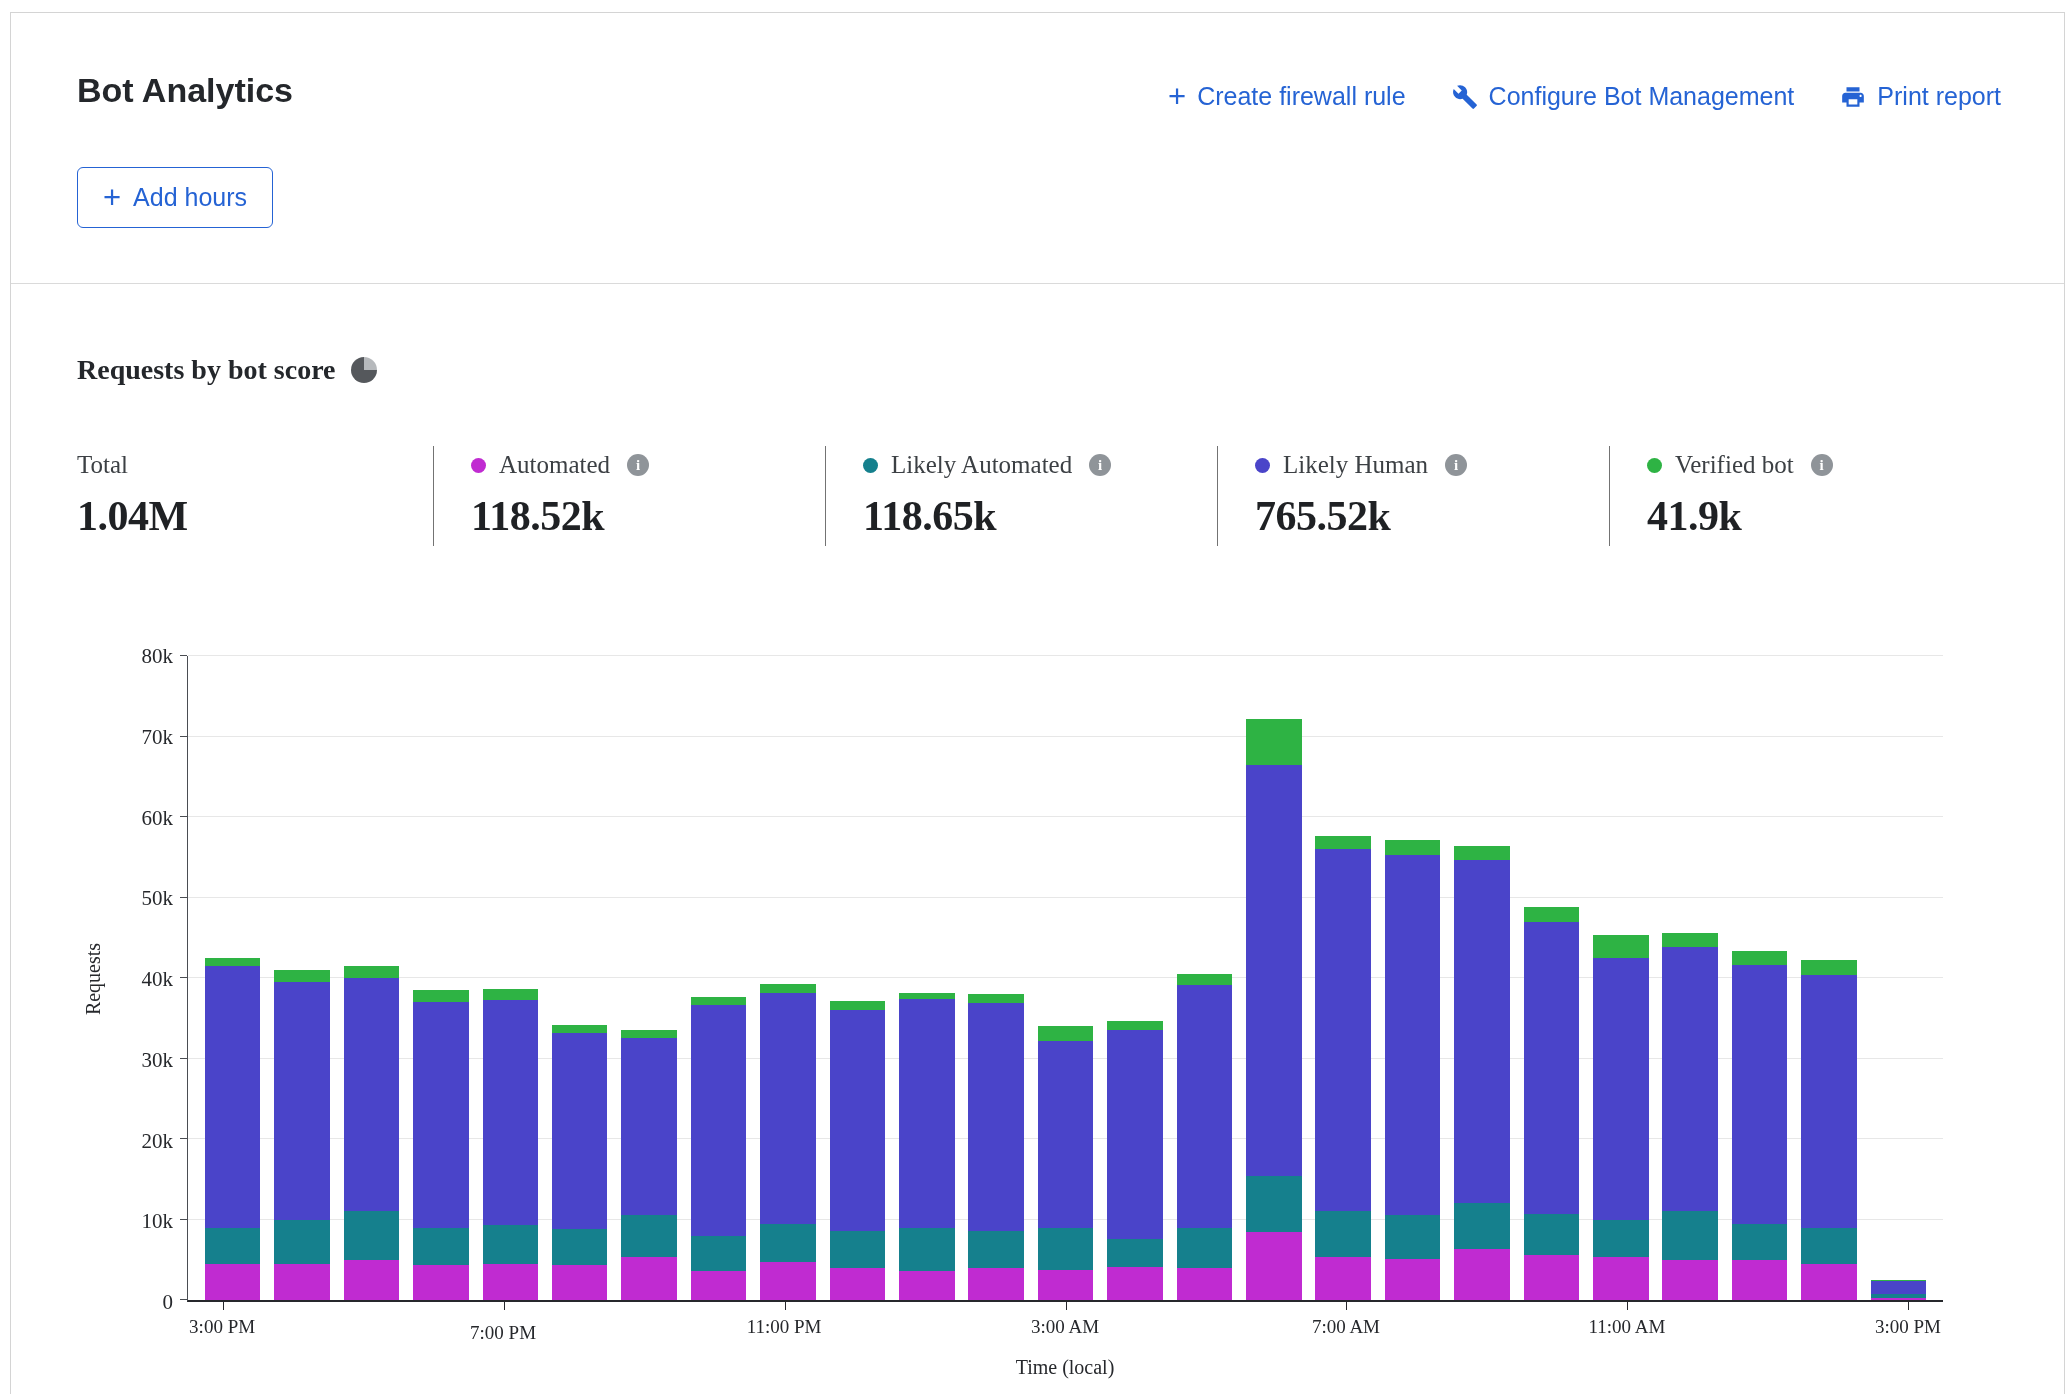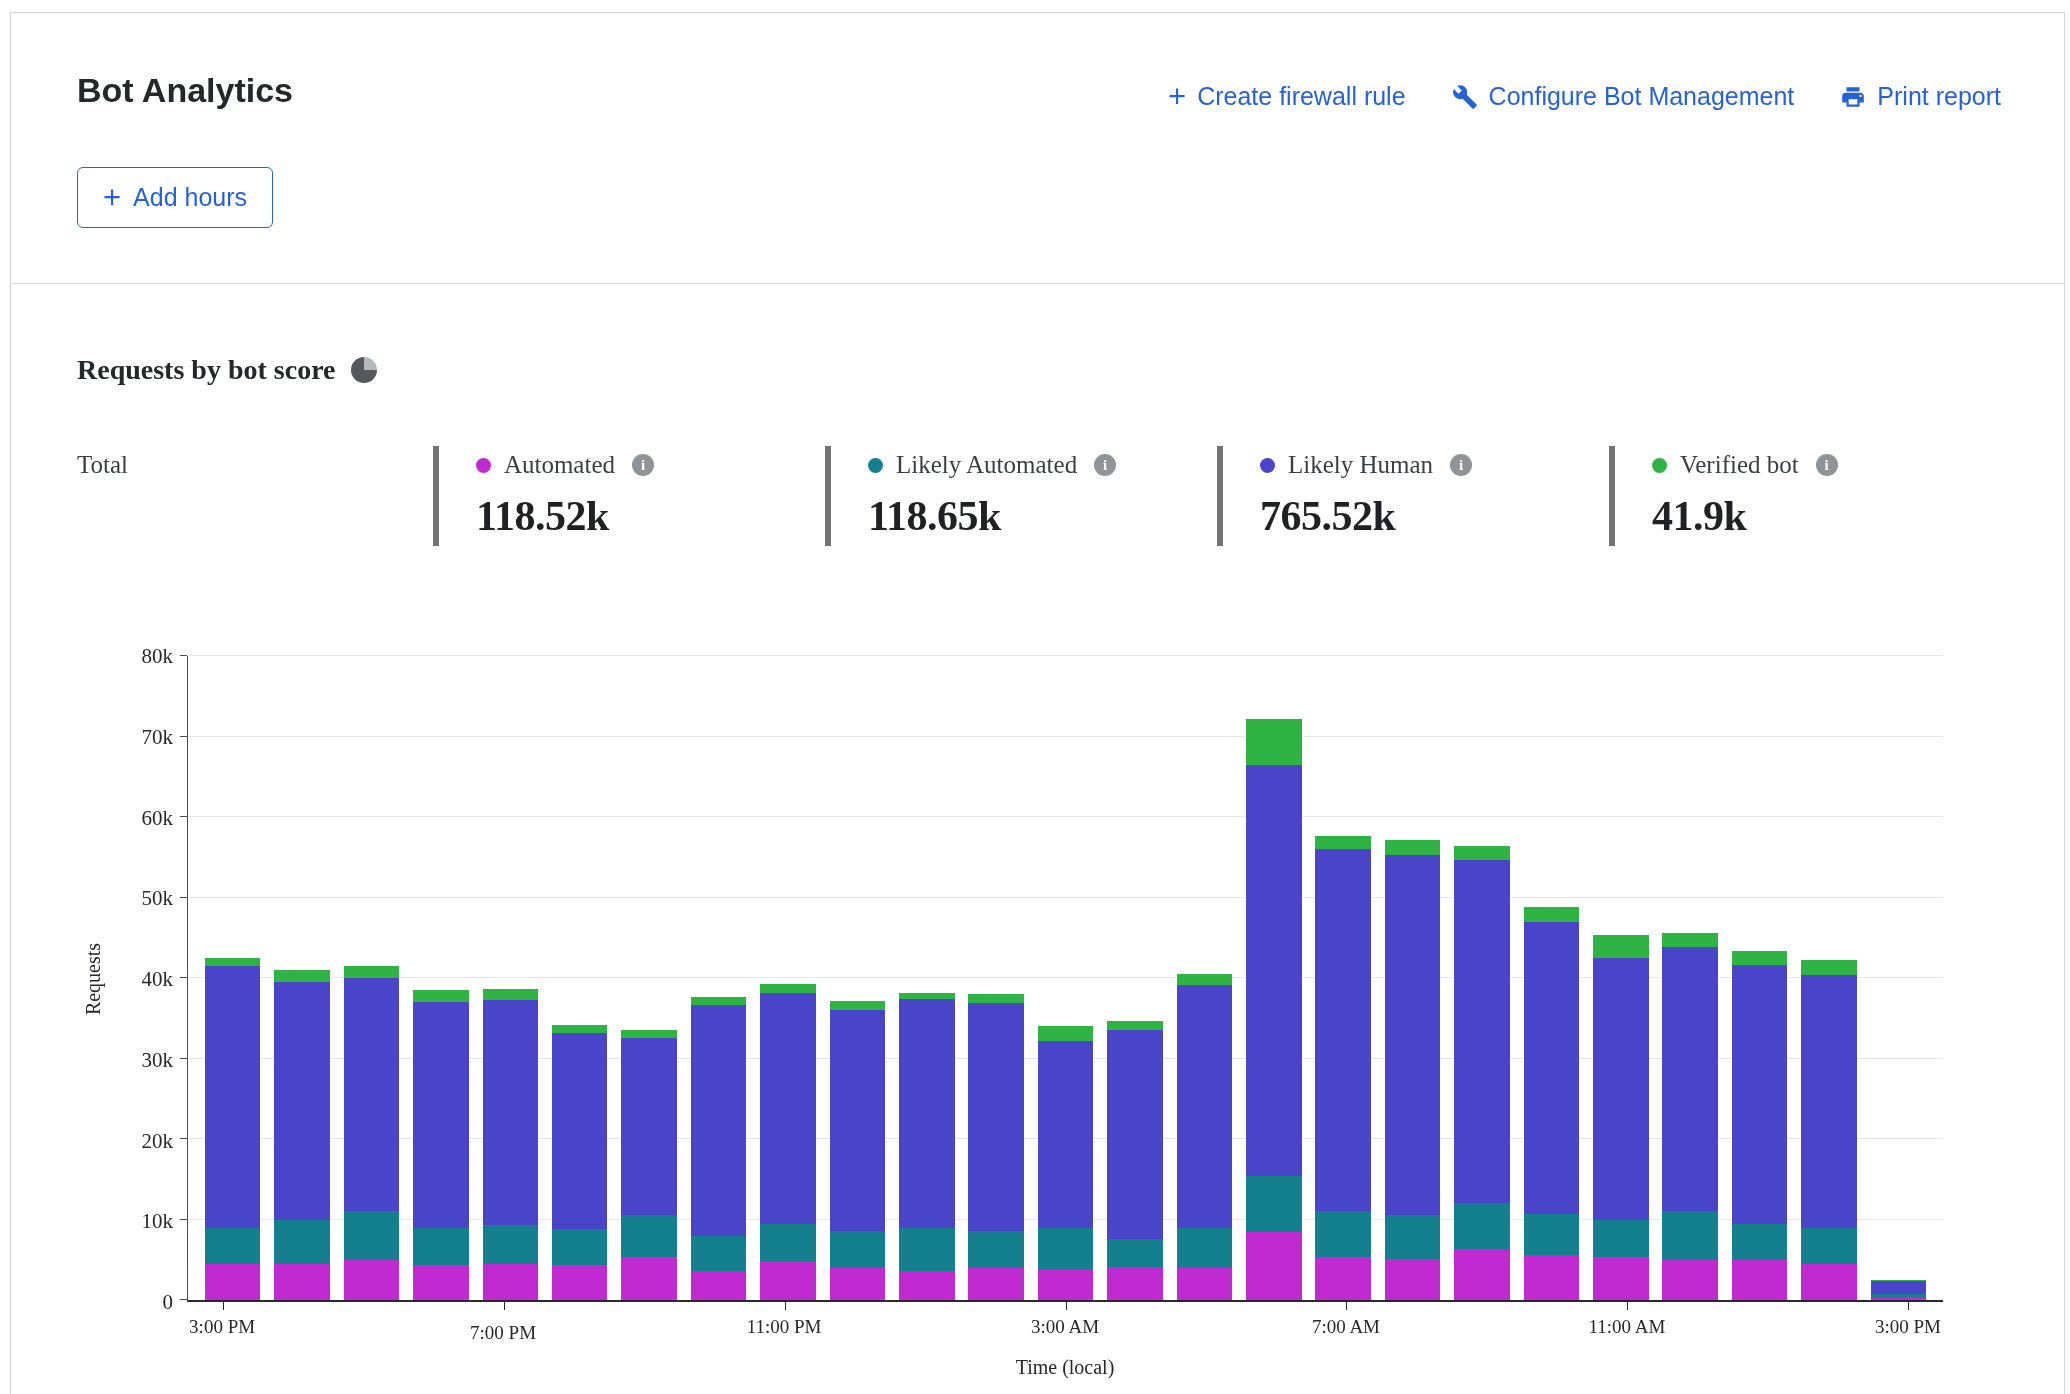--- a/index.html
+++ b/index.html
@@ -46,21 +46,21 @@
   .section { padding: 68px 63px 16px 66px; font-family: Liberation Serif, serif; }
   .section-title-row { display: flex; align-items: center; gap: 16px; }
   h2 { font-size: 28px; font-weight: 700; color: #24272b; line-height: 36px; }
   .pie-icon {
     width: 26px; height: 26px; border-radius: 50%;
     background: conic-gradient(#b6b9bc 0 90deg, #55585c 90deg 360deg);
     display: inline-block;
   }
   
   .stats { margin-top: 58px; display: flex; }
-  .stat { width: 399px; border-left: 6px solid #737373; padding: 4px 0 6px 37px; }
+  .stat { width: 399px; border-left: 1px solid #737373; padding: 4px 0 6px 37px; }
   .stat.total { width: 363px; border-left: none; padding-left: 0; }
   .stat-label { display: flex; align-items: center; gap: 13px; font-size: 25px; color: #3c4044; height: 30px; }
   .dot { width: 15px; height: 15px; border-radius: 50%; flex: 0 0 auto; }
   .info {
     width: 22px; height: 22px; border-radius: 50%; background: #8f9499;
     color: #fff; font-size: 15px; font-weight: 700;
     display: inline-flex; align-items: center; justify-content: center;
     margin-left: 4px; cursor: pointer; font-style: normal;
   }
   .stat-value { margin-top: 12px; font-size: 42px; font-weight: 700; color: #1f2124; letter-spacing: -0.5px; }
@@ -125,20 +125,21 @@
 
   <div class="section">
     <div class="section-title-row">
       <h2>Requests by bot score</h2>
       <span class="pie-icon"></span>
     </div>
 
     <div class="stats">
       <div class="stat total">
         <div class="stat-label">Total</div>
+        <div class="stat-value">1.04M</div>
       </div>
       <div class="stat">
         <div class="stat-label">
           <span class="dot" style="background: rgb(192, 43, 209);"></span>
           <span>Automated</span>
           <span class="info">i</span>
         </div>
         <div class="stat-value">118.52k</div>
       </div>
       <div class="stat">

